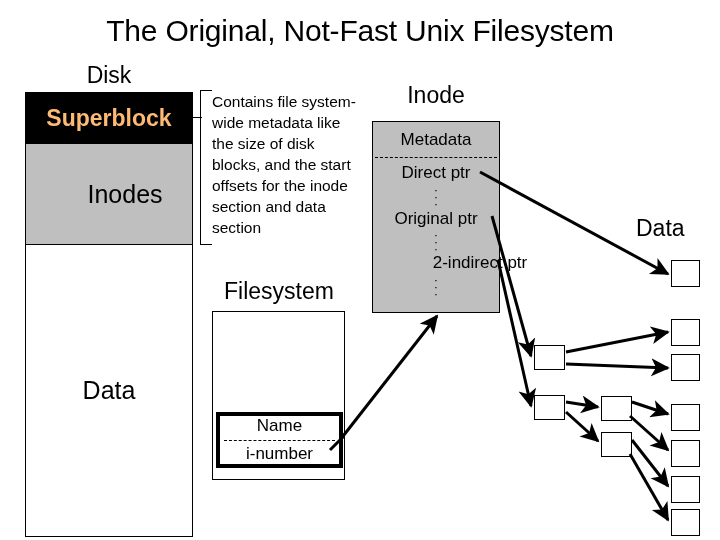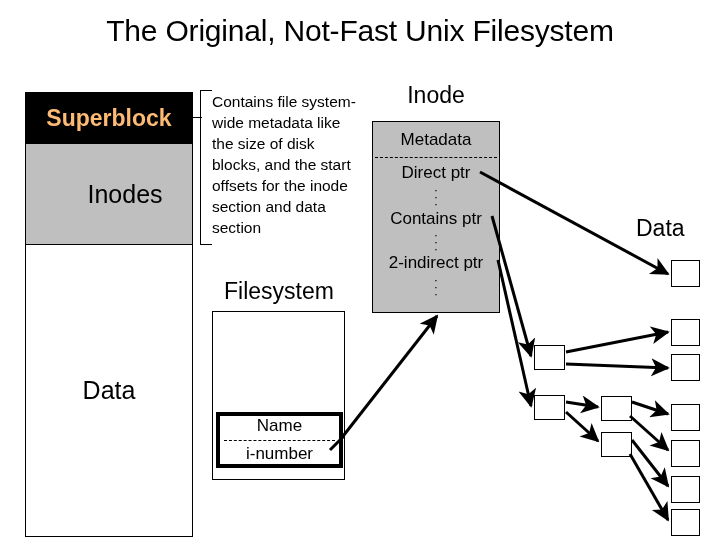--- a/index.html
+++ b/index.html
@@ -125,21 +125,21 @@
     white-space: nowrap;
   }
   #inode-metadata { left: 372px; top: 130px; }
   #inode-dash {
     left: 375px; top: 157px;
     width: 122px; height: 0;
     border-top: 1.5px dashed #000;
   }
   #inode-direct    { left: 372px; top: 163px; }
   #inode-indirect  { left: 372px; top: 209px; }
-  #inode-2indirect { left: 372px; top: 253px; }
+  #inode-2indirect { left: 372px; top: 253px; padding-left: 44px; }
   .vdots {
     width: 128px;
     text-align: center;
     font-size: 13px;
     line-height: 7px;
     color: #000;
     letter-spacing: 0;
   }
   .vdots b { display: block; font-weight: normal; }
   #dots-1 { left: 372px; top: 186px; }
@@ -192,20 +192,21 @@
     pointer-events: none;
   }
 </style>
 </head>
 <body>
 
 <div id="slide">
 
   <div class="abs" id="title">The Original, Not-Fast Unix Filesystem</div>
 
+  <div class="abs caption" id="disk-caption">Disk</div>
 
   <div class="abs" id="disk-box"></div>
 
   <div class="abs" id="disk-superblock">
     <span>Superblock</span>
   </div>
 
   <div class="abs" id="disk-inodes">
     <span>Inodes</span>
   </div>
@@ -223,21 +224,21 @@
   <div class="abs" id="inode-box"></div>
 
   <div class="abs inode-row" id="inode-metadata">Metadata</div>
   <div class="abs" id="inode-dash"></div>
   <div class="abs inode-row" id="inode-direct">Direct ptr</div>
   <div class="abs vdots" id="dots-1">
     <b>·</b>
       <b>·</b>
       <b>·</b>
   </div>
-  <div class="abs inode-row" id="inode-indirect">Contains ptr</div>
+  <div class="abs inode-row" id="inode-indirect">Original ptr</div>
   <div class="abs vdots" id="dots-2">
     <b>·</b>
       <b>·</b>
       <b>·</b>
   </div>
   <div class="abs inode-row" id="inode-2indirect">2-indirect ptr</div>
   <div class="abs vdots" id="dots-3">
     <b>·</b>
       <b>·</b>
       <b>·</b>

